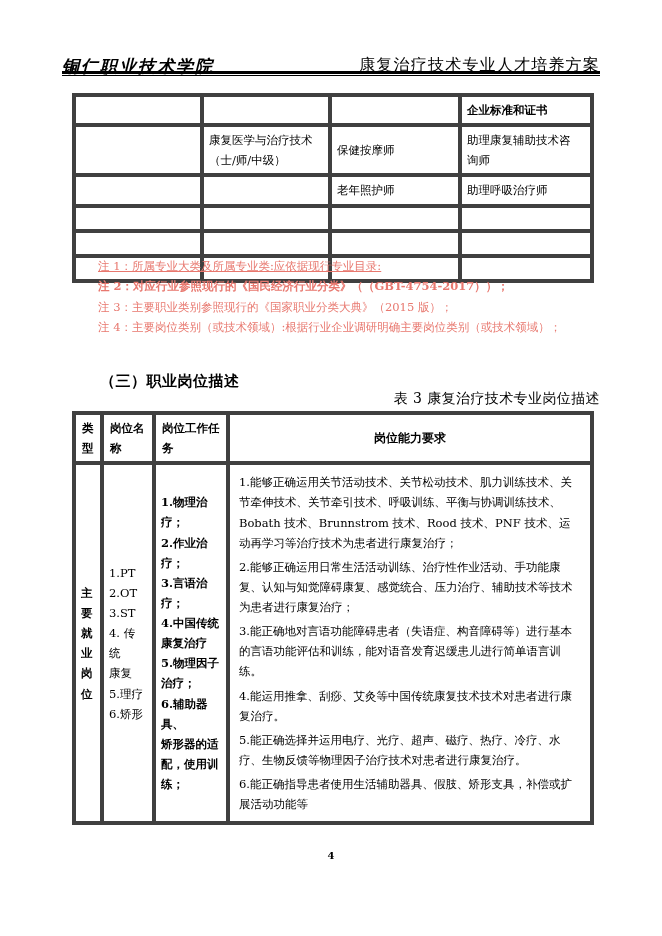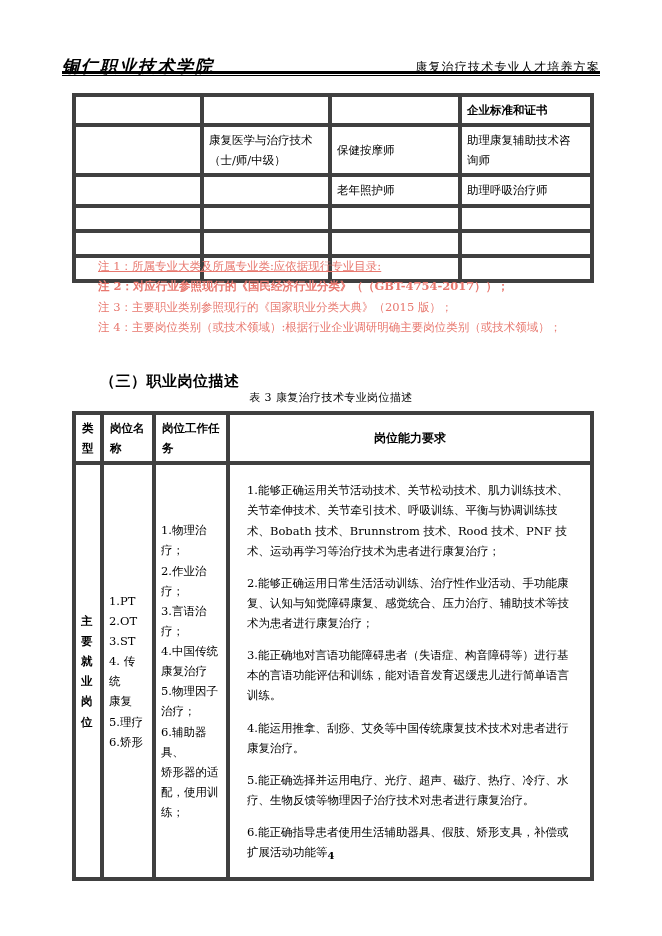--- a/index.html
+++ b/index.html
@@ -34,21 +34,21 @@
   .header-school {
     font-family: "DejaVu Serif", "Liberation Serif", serif;
     font-size: 17px;
     font-weight: bold;
     letter-spacing: 2px;
     font-style: italic;
     white-space: nowrap;
   }
   .header-title {
     font-family: Liberation Mono, monospace;
-    font-size: 12px;
+    font-size: 16px;
     letter-spacing: 1.2px;
     white-space: nowrap;
     padding-bottom: 2px;
   }
   .header-rule {
     position: absolute;
     left: 62px;
     top: 71px;
     width: 538px;
     height: 0;
@@ -123,23 +123,23 @@
     font-weight: bold;
     letter-spacing: 0.5px;
   }
 
   
   .table-caption {
     position: absolute;
     left: 62px;
     top: 390px;
     width: 538px;
-    text-align: center;
-    font-family: "DejaVu Serif", "Liberation Serif", serif;
-    font-size: 11px;
+    text-align: right;
+    font-family: "DejaVu Serif", "Liberation Serif", serif;
+    font-size: 14px;
     letter-spacing: 0.4px;
   }
 
   
   .table2-wrap {
     position: absolute;
     left: 72px;
     top: 411px;
     width: 518px;
   }
@@ -183,32 +183,32 @@
     font-family: "DejaVu Sans", "Liberation Sans", sans-serif;
   }
   .cell-jobname span { display: block; }
 
   .cell-tasks {
     vertical-align: middle;
     font-size: 11.5px;
     line-height: 2.05;
     padding: 4px 5px;
   }
-  .cell-tasks span { display: block; }
+  .cell-tasks span { display: block; font-weight: bold; }
 
   .cell-ability {
     vertical-align: top;
     font-size: 11.5px;
     line-height: 2.0;
     padding: 6px 8px 8px 6px;
     text-align: justify;
     text-justify: inter-ideograph;
   }
   .cell-ability p {
-    margin: 12px;
+    margin: 4px;
   }
 
   
   .page-number {
     position: absolute;
     left: 0;
     top: 850px;
     width: 662px;
     text-align: center;
     font-family: "DejaVu Serif", "Liberation Serif", serif;

